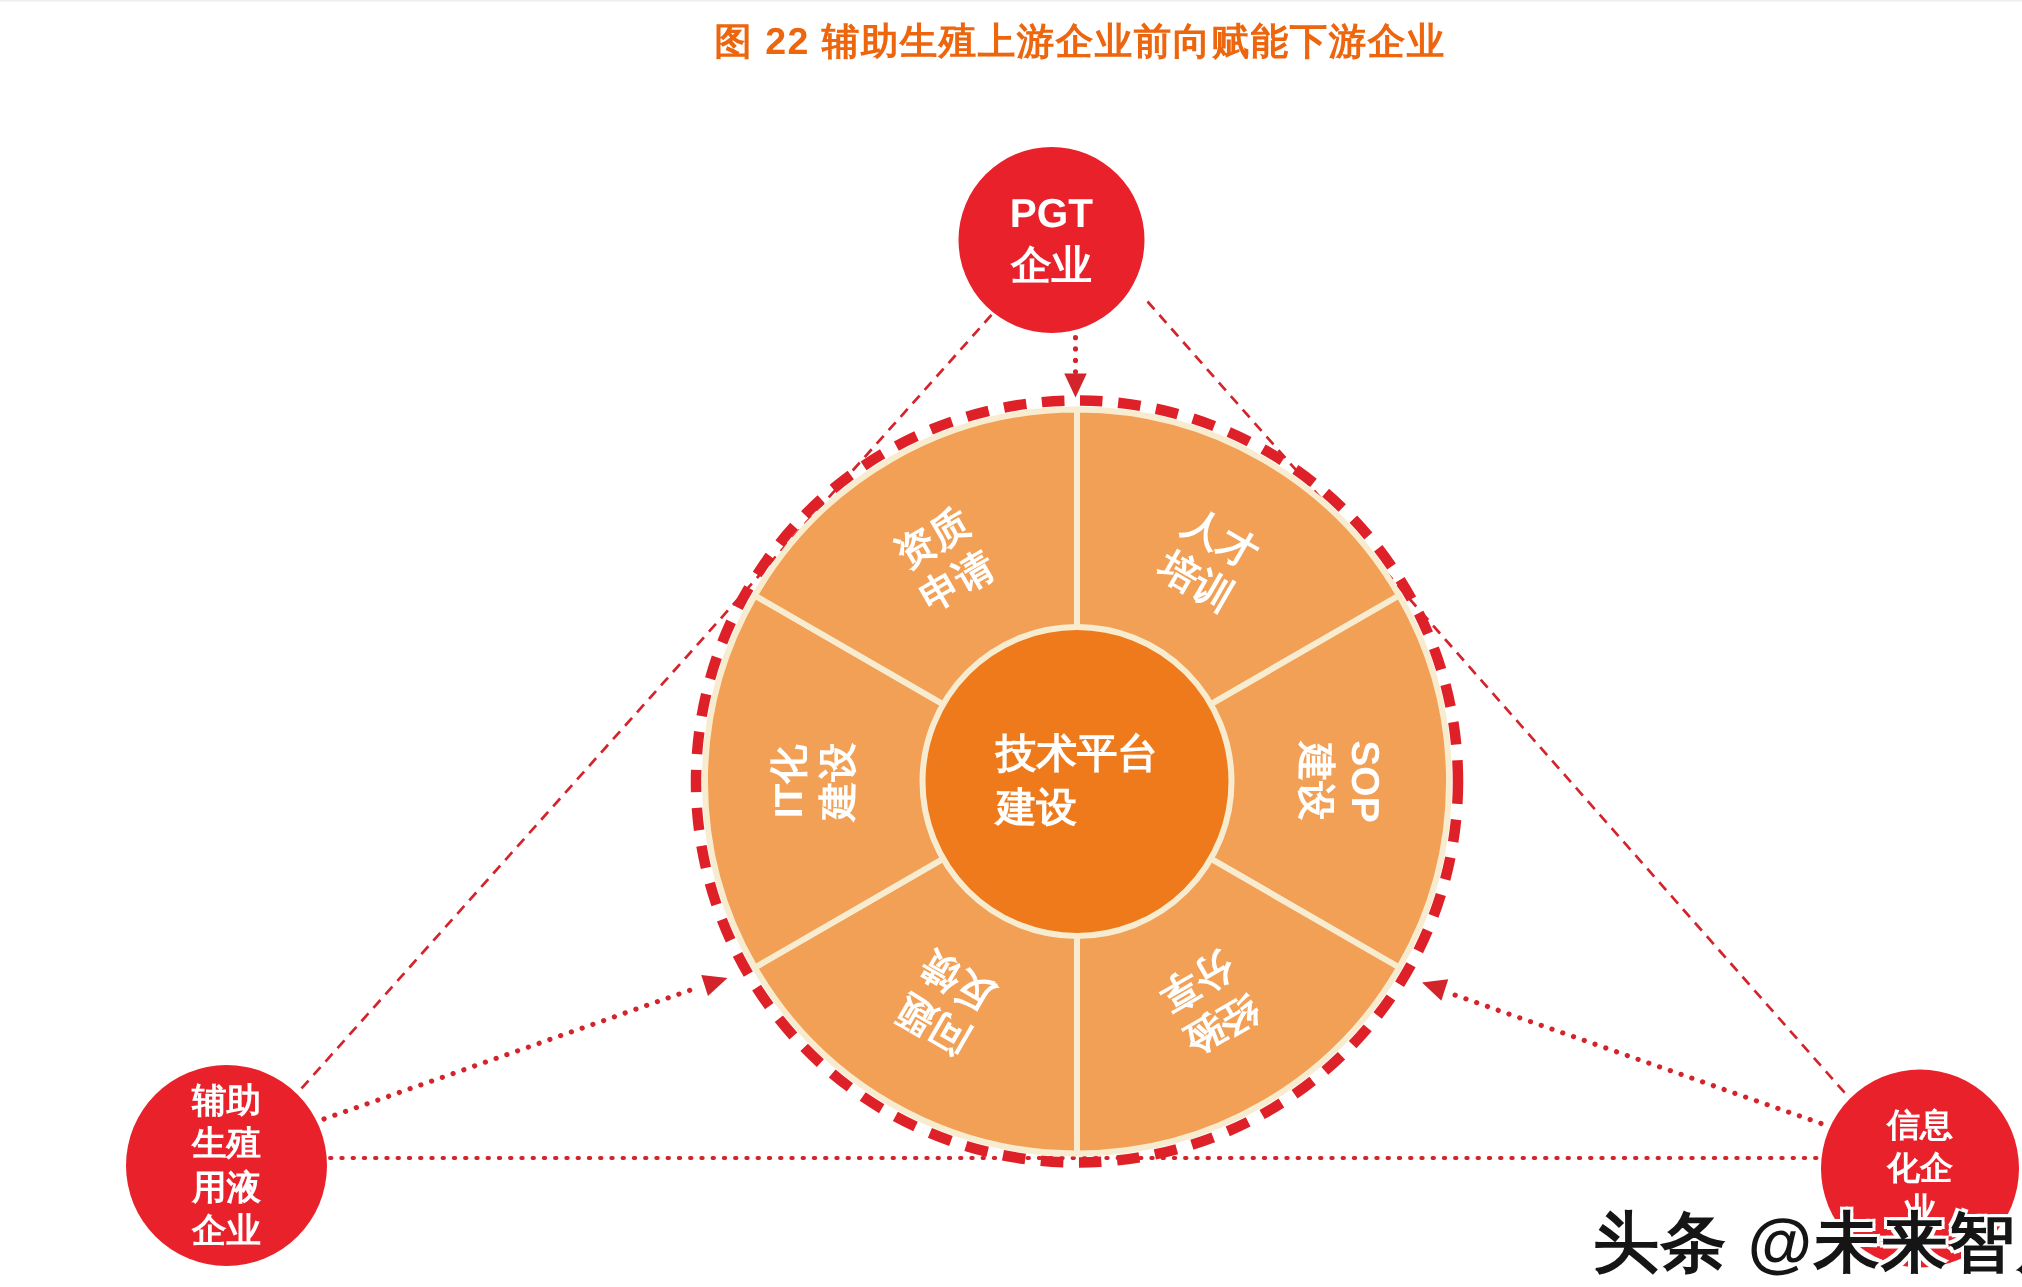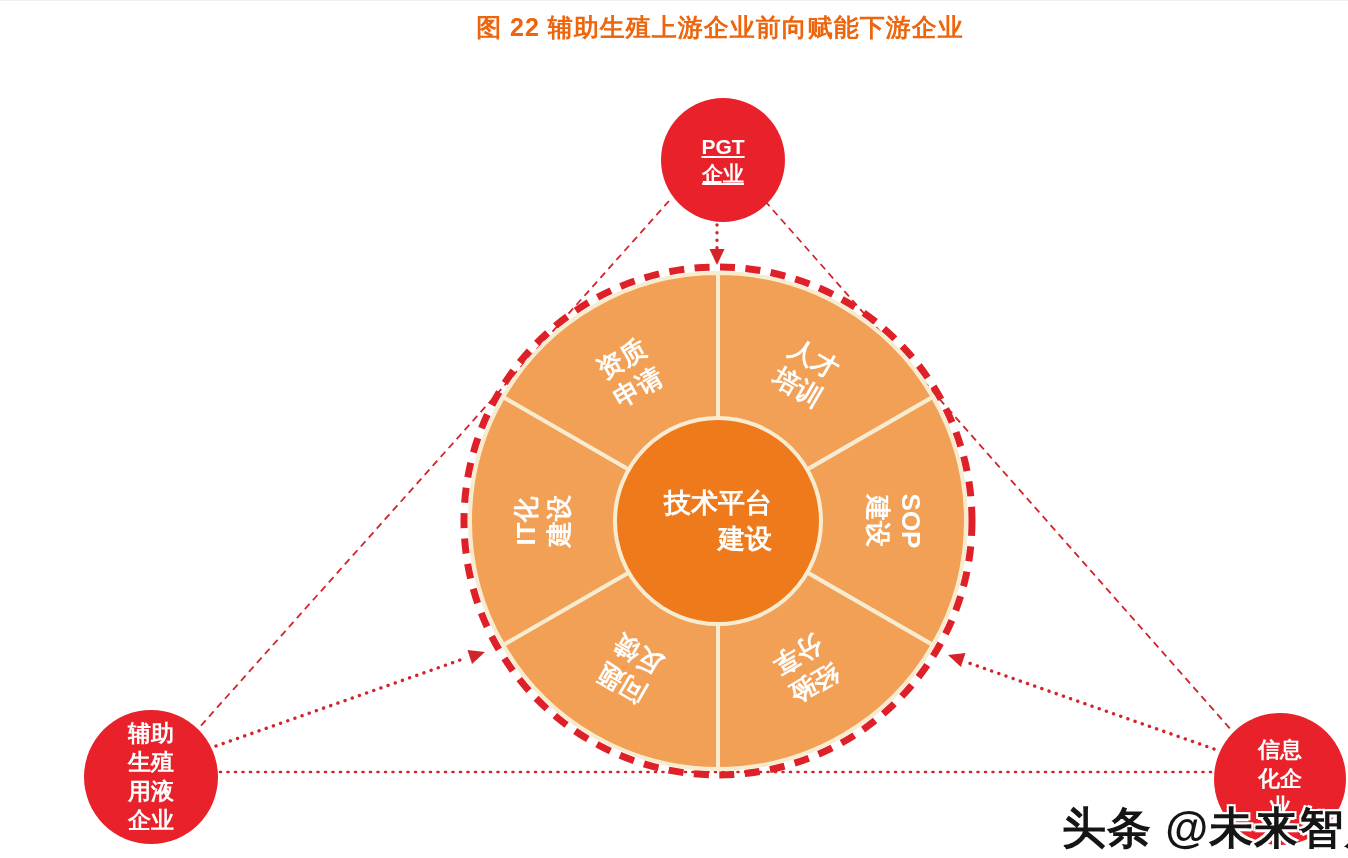--- a/index.html
+++ b/index.html
@@ -32,29 +32,29 @@
     position:absolute;left:430px;top:10px;width:580px;text-align:center;
     color:var(--title_orange);font-size:25px;font-weight:700;letter-spacing:1px;
     white-space:nowrap;
   }
   .seg-label{
     position:absolute;color:#fff;font-weight:700;font-size:26px;line-height:1.25;
     text-align:center;white-space:pre-line;transform-origin:center;
   }
   .hub-label{
     position:absolute;left:718px;top:520px;transform:translate(-50%,-50%);
-    color:#fff;font-weight:700;font-size:27px;line-height:1.35;text-align:right;
+    color:#fff;font-weight:700;font-size:27px;line-height:1.35;text-align:left;
     white-space:pre-line;
   }
   .node{
     position:absolute;border-radius:50%;background:var(--node_red);
     display:flex;align-items:center;justify-content:center;
     color:#fff;font-weight:700;text-align:center;white-space:pre-line;
   }
-  .node-top{left:661px;top:97px;width:124px;height:124px;font-size:21px;line-height:1.3;text-decoration:underline;}
+  .node-top{left:639px;top:97px;width:124px;height:124px;font-size:27px;line-height:1.3;}
   .node-bl{left:84px;top:709px;width:134px;height:134px;font-size:23px;line-height:1.26;text-align:right;}
   .node-br{left:1214px;top:712px;width:132px;height:132px;font-size:22px;line-height:1.3;}
   .watermark{
     position:absolute;left:1062px;top:798px;color:var(--watermark_black);
     font-size:44px;font-weight:700;letter-spacing:1px;white-space:nowrap;
     text-shadow:-2px -2px 0 #fff,2px -2px 0 #fff,-2px 2px 0 #fff,2px 2px 0 #fff,0 3px 0 #fff;
   }
 </style>
 </head>
 <body>

